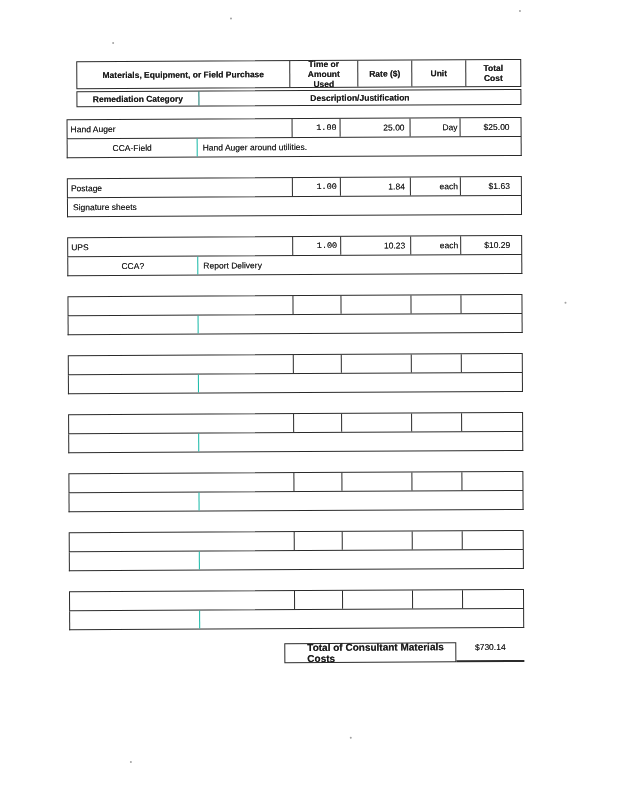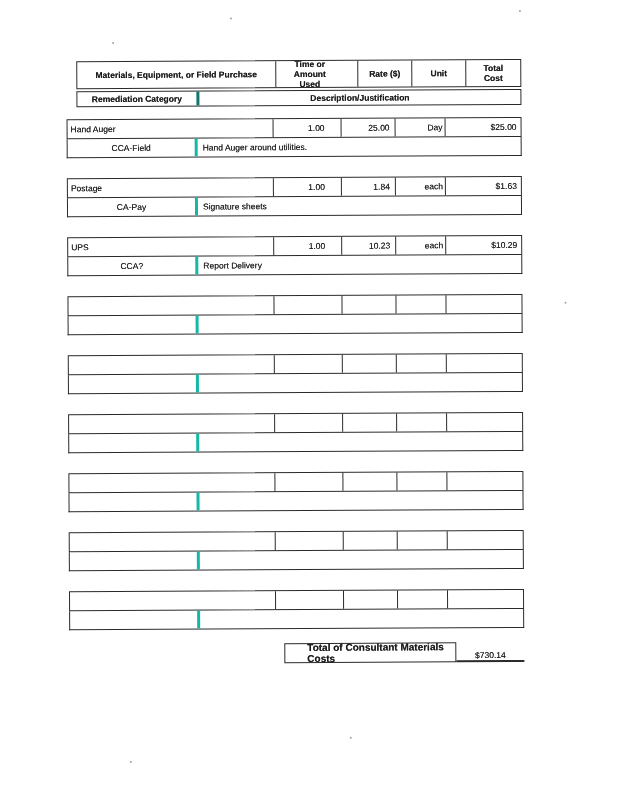--- a/index.html
+++ b/index.html
@@ -25,66 +25,66 @@
   
   .header-block { position: absolute; left: 78px; top: 60px; width: 445px; }
   .hrow1 { display: flex; height: 28px; border: 1px solid #2b2b2b; }
   .hrow1 .hcell {
     display: flex; align-items: center; justify-content: center;
     text-align: center; font-weight: bold; font-size: 8.5px; line-height: 1.2;
   }
   .hrow1 .hcell + .hcell { border-left: 1px solid #2b2b2b; }
   .c-item  { flex: 1; }
   .c-time  { width: 68px; flex: 0 0 auto; padding: 12px 6px; }
-  .c-rate  { width: 54px; flex: 0 0 auto; margin-left: 14px; }
+  .c-rate  { width: 54px; flex: 0 0 auto; }
   .c-unit  { width: 54px; flex: 0 0 auto; }
   .c-total { width: 55px; flex: 0 0 auto; padding: 0 13px; }
   .hrow2 { display: flex; height: 16px; border: 1px solid #2b2b2b; margin-top: 2px; }
   .hrow2 .hcell {
     display: flex; align-items: center; justify-content: center;
     font-weight: bold; font-size: 8.5px;
   }
-  .c-remcat { width: 122px; flex: 0 0 auto; border-right: 3px solid #0f766e; }
+  .c-remcat { width: 122px; flex: 0 0 auto; border-right: 1px solid #0f766e; }
   .c-desc { flex: 1; }
   
   .entries { position: absolute; left: 68px; top: 118px; width: 455px; }
   .entry { margin-bottom: 20px; }
   .entry-main {
     display: flex; height: 20px;
     border: 1px solid #2b2b2b; font-size: 8.5px;
   }
   .entry-main .cell { display: flex; align-items: center; overflow: hidden; }
   .entry-main .cell + .cell { border-left: 1px solid #2b2b2b; }
   .cell.item  { flex: 1; padding-left: 3px; }
-  .cell.time  { width: 68px; flex: 0 0 auto; justify-content: flex-end; padding-right: 16px; }
-  .cell.rate  { width: 54px; flex: 0 0 auto; justify-content: flex-end; padding-right: 5px; }
+  .cell.time  { width: 48px; flex: 0 0 auto; justify-content: flex-end; padding-right: 3px; font-family: Liberation Mono, monospace; }
+  .cell.rate  { width: 70px; flex: 0 0 auto; justify-content: flex-end; padding-right: 5px; }
   .cell.unit  { width: 50px; flex: 0 0 auto; justify-content: flex-end; padding-right: 2px; }
-  .cell.total { width: 76px; flex: 0 0 auto; justify-content: flex-end; padding-right: 4px; }
+  .cell.total { width: 61px; flex: 0 0 auto; justify-content: flex-end; padding-right: 11px; }
   .entry-sub {
     display: flex; height: 19px;
     border: 1px solid #2b2b2b; border-top: none; font-size: 8.5px;
   }
   .entry-sub .category {
-    width: 130px; flex: 0 0 auto; border-right: 3px solid #14b8a6;
+    width: 130px; flex: 0 0 auto; border-right: 1px solid #14b8a6;
     display: flex; align-items: center; justify-content: center;
   }
   .entry-sub .description { flex: 1; display: flex; align-items: center; padding-left: 5px; }
   
   .footer { position: absolute; left: 283px; top: 643px; width: 240px; height: 20px; display: flex; }
   .footer-label {
     flex: 1; border: 1px solid #2b2b2b;
     font-weight: bold; font-size: 10px;
     display: flex; align-items: center; padding-left: 22px;
   }
   .footer-value {
     width: 68px; flex: 0 0 auto;
     border-bottom: 2px solid #2b2b2b;
     font-size: 8.5px;
     display: flex; align-items: flex-end; justify-content: center;
-    padding-bottom: 0;
+    padding-bottom: 8px;
   }
   
   .speck {
     position: absolute; width: 2px; height: 2px;
     background: #555; border-radius: 50%; opacity: 0.55;
   }
   .sp1 { left: 232px; top: 17px; }
   .sp2 { left: 521px; top: 11px; }
   .sp3 { left: 114px; top: 41px; }
   .sp4 { left: 565px; top: 303px; }
@@ -128,21 +128,20 @@
 
       <div class="entry">
         <div class="entry-main">
           <div class="cell item">Postage</div>
           <div class="cell time">1.00</div>
           <div class="cell rate">1.84</div>
           <div class="cell unit">each</div>
           <div class="cell total">$1.63</div>
         </div>
         <div class="entry-sub">
-          <div class="cell category">CA-Pay</div>
           <div class="cell description">Signature sheets</div>
         </div>
       </div>
 
       <div class="entry">
         <div class="entry-main">
           <div class="cell item">UPS</div>
           <div class="cell time">1.00</div>
           <div class="cell rate">10.23</div>
           <div class="cell unit">each</div>

